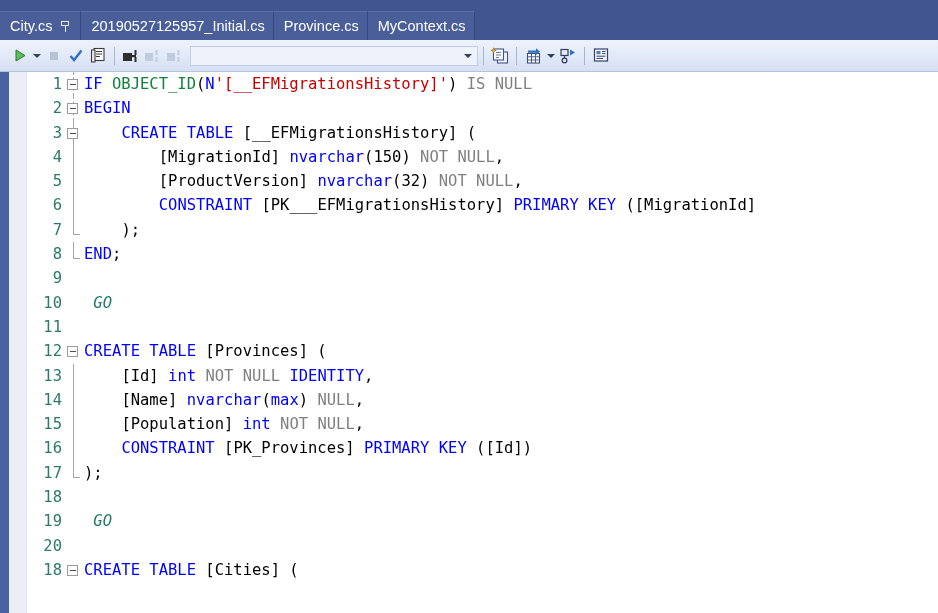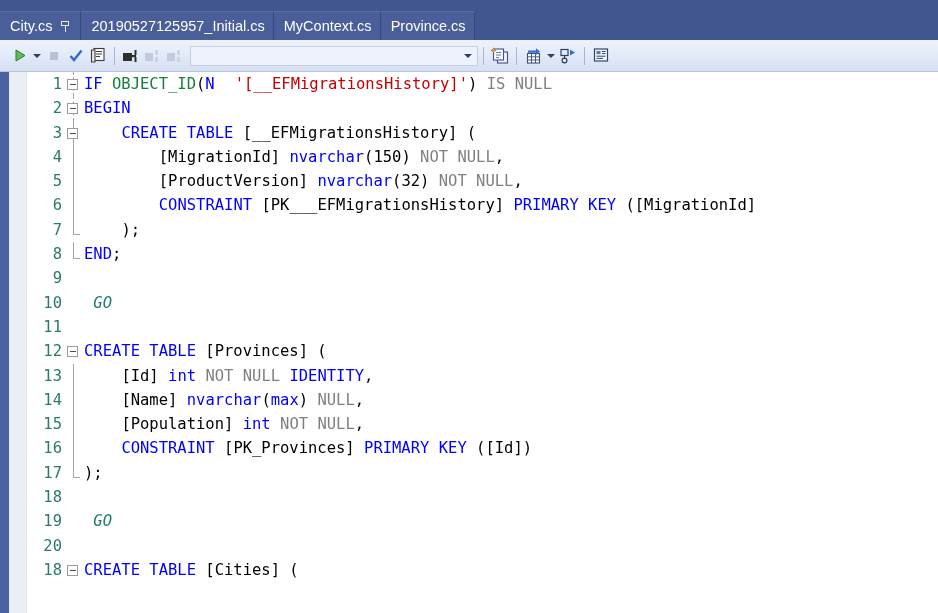--- a/index.html
+++ b/index.html
@@ -244,21 +244,21 @@
     position: absolute;
     left: 0px; top: 16px;
     width: 7px; height: 1px;
     background: #a6a6a6;
   }
   .code { flex: 1 1 auto; }
 
   
   .kw  { color: #0000ff; }
   .fn  { color: #15803d; }
-  .str { color: #c80000; margin-left: 20px; }
+  .str { color: #c80000; }
   .gry { color: #808080; }
   .id  { color: #000000; }
   .num { color: #000000; }
   .go  { color: #1f7a6b; font-style: italic; }
   .op  { color: #000000; }
 </style>
 </head>
 <body>
 
 <div id="app">
@@ -268,24 +268,24 @@
         <div class="tab">
           <span class="tab-label">City.cs</span>
           <span class="tab-icons">
             <span class="pin-ico"></span>
           </span>
         </div>
         <div class="tab">
           <span class="tab-label">20190527125957_Initial.cs</span>
         </div>
         <div class="tab">
-          <span class="tab-label">MyContext.cs</span>
+          <span class="tab-label">Province.cs</span>
         </div>
         <div class="tab">
-          <span class="tab-label">Province.cs</span>
+          <span class="tab-label">MyContext.cs</span>
         </div>
       </div>
   </div>
 
   <div class="toolbar">
 
     <div class="tb-btn" title="Execute">
       <svg width="15" height="15" viewBox="0 0 15 15">
         <polygon points="4,2 13,7.5 4,13" fill="#5bbd5b" stroke="#2a7d2a" stroke-width="1"></polygon>
       </svg>

